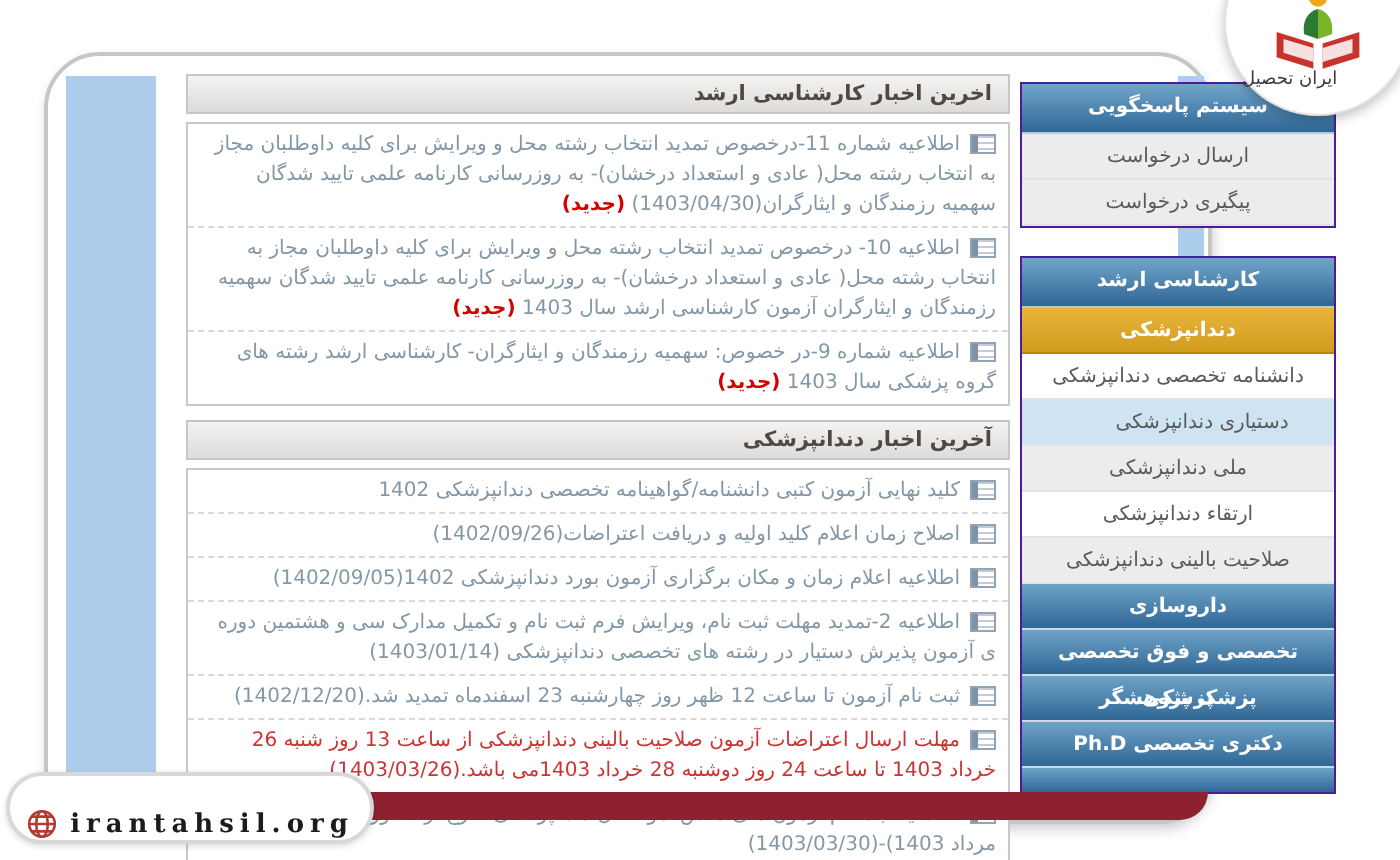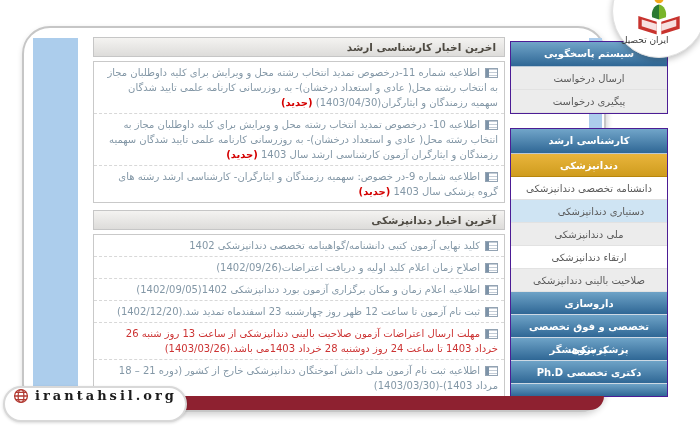--- a/index.html
+++ b/index.html
@@ -77,21 +77,21 @@
     z-index:5;cursor:pointer;
   }
   .logo-art{position:absolute;left:20px;top:28px;}
   .logo-title{
     position:absolute;left:8px;top:70px;font-size:9px;color:#3a3a3a;direction:rtl;
   }
   
   .watermark{
     position:absolute;left:3px;top:386px;width:184px;height:36px;z-index:6;
     box-sizing:border-box;background:#ffffff;border:2px solid #d8d8d8;border-radius:18px;
-    display:flex;align-items:flex-start;justify-content:center;gap:6px;
+    display:flex;align-items:flex-end;justify-content:center;gap:6px;
     box-shadow:0 1px 3px rgba(0,0,0,.15);
   }
   .watermark-text{
     font-family:"DejaVu Serif", serif;font-size:13px;font-weight:bold;
     letter-spacing:3px;color:#1c1c1c;
   }
 </style>
 </head>
 <body>
 
@@ -122,20 +122,23 @@
 
     <div class="news-box">
       <a class="news-row">
         <span class="news-icon"></span><span>کلید نهایی آزمون کتبی دانشنامه/گواهینامه تخصصی دندانپزشکی 1402</span>
       </a>
       <a class="news-row">
         <span class="news-icon"></span><span>اصلاح زمان اعلام کلید اولیه و دریافت اعتراضات(1402/09/26)</span>
       </a>
       <a class="news-row">
         <span class="news-icon"></span><span>اطلاعیه اعلام زمان و مکان برگزاری آزمون بورد دندانپزشکی 1402(1402/09/05)</span>
+      </a>
+      <a class="news-row">
+        <span class="news-icon"></span><span>اطلاعیه 2-تمدید مهلت ثبت نام، ویرایش فرم ثبت نام و تکمیل مدارک سی و هشتمین دوره ی آزمون پذیرش دستیار در رشته های تخصصی دندانپزشکی (1403/01/14)</span>
       </a>
       <a class="news-row">
         <span class="news-icon"></span><span>ثبت نام آزمون تا ساعت 12 ظهر روز چهارشنبه 23 اسفندماه تمدید شد.(1402/12/20)</span>
       </a>
       <a class="news-row red">
         <span class="news-icon"></span><span>مهلت ارسال اعتراضات آزمون صلاحیت بالینی دندانپزشکی از ساعت 13 روز شنبه 26 خرداد 1403 تا ساعت 24 روز دوشنبه 28 خرداد 1403می باشد.(1403/03/26)</span>
       </a>
       <a class="news-row">
         <span class="news-icon"></span><span>اطلاعیه ثبت نام آزمون ملی دانش آموختگان دندانپزشکی خارج از کشور (دوره 21 – 18 مرداد 1403)-(1403/03/30)</span>
       </a>

